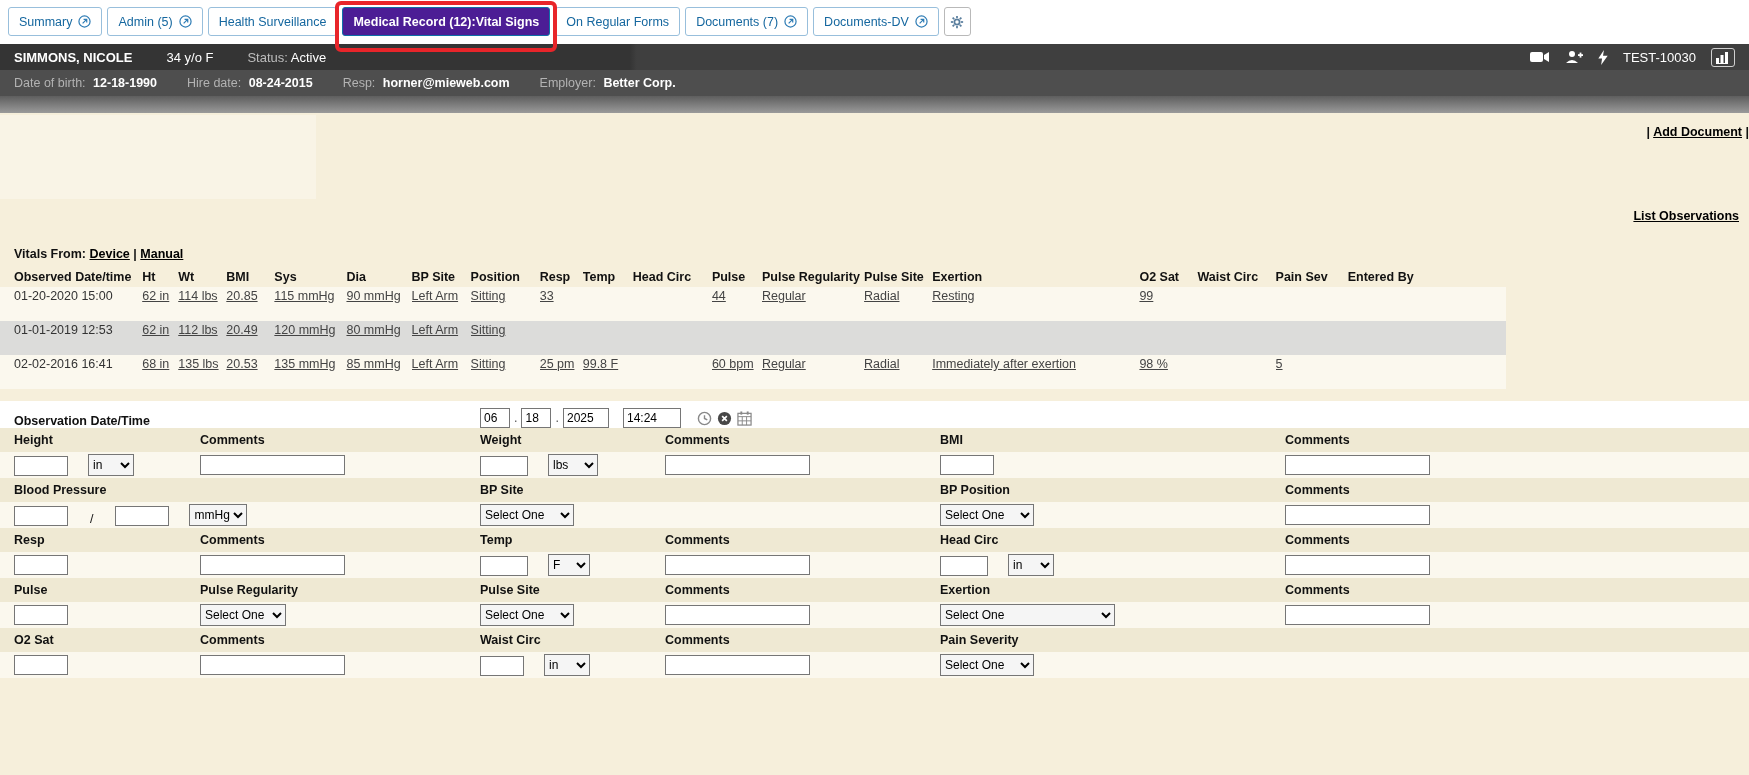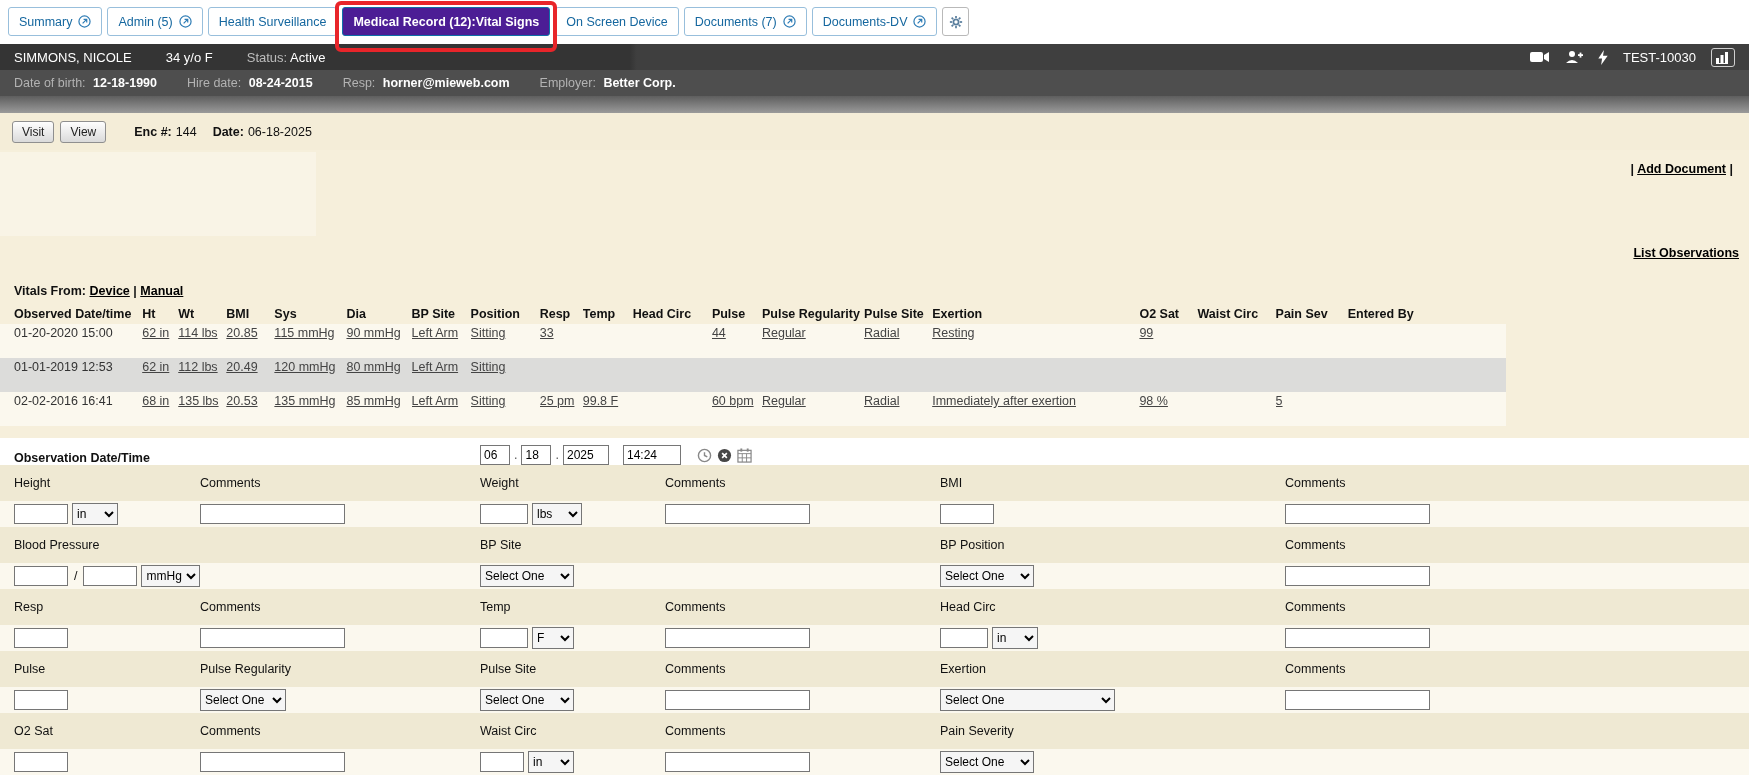--- a/index.html
+++ b/index.html
@@ -11,21 +11,21 @@
   .tabbar{height:44px;background:#fff;display:flex;align-items:flex-start;padding:7px 0 0 8px;position:relative;z-index:40}
   .tab{display:inline-flex;align-items:center;gap:6px;height:29px;padding:0 10px;border:1px solid #98bfdc;border-radius:3px;background:#fff;color:#15679f;font-size:12.5px;margin-right:5px;cursor:pointer;white-space:nowrap}
   .tab.active{background:#4c1d95;border-color:#0f6fa8;color:#fff;font-weight:bold}
   .tabwrap{position:relative;display:inline-block;margin-right:5px}
   .tabwrap .tab{margin-right:0}
   .redbox{position:absolute;left:-7px;right:-7px;top:-6px;bottom:-16px;border:4px solid #e8252a;border-radius:6px;pointer-events:none;z-index:60}
   .gearbtn{display:inline-flex;align-items:center;justify-content:center;width:27px;height:29px;border:1px solid #b9b9b9;border-radius:3px;background:#fff;cursor:pointer}
 
   
   .hdr1{height:26px;background:linear-gradient(90deg,#343434 0,#343434 36%,#3f3f3f 36.4%,#3f3f3f 100%);color:#fff;display:flex;align-items:center;padding:0 14px;font-size:13px}
-  .hdr1 .pname{font-weight:normal}
+  .hdr1 .pname{font-weight:bold}
   .hdr1 .age{margin-left:34px}
   .hdr1 .status{margin-left:34px}
   .dim{color:#bdbdbd}
   .hdr-right{margin-left:auto;display:flex;align-items:center;gap:15px}
   .hdr-right .pid{font-size:13px}
   .icbtn{display:inline-flex;align-items:center;cursor:pointer}
   .chartbtn{border:1px solid #cfcfcf;border-radius:3px;padding:2px 3px}
   .hdr2{height:26px;background:#4e4e4e;color:#fff;display:flex;align-items:center;padding:0 14px;font-size:12.5px}
   .hdr2 .grp{margin-right:30px;white-space:nowrap}
   .hdr2 .lab{color:#b3b3b3;margin-right:4px}
@@ -35,21 +35,21 @@
   
   .visitbar{height:37px;background:#f4edd8;display:flex;align-items:center;padding:0 12px}
   .btn{display:inline-block;padding:3px 9px;border:1px solid #8f8f8f;border-radius:3px;background:linear-gradient(#fefefe,#dadada);font-size:12px;color:#222;cursor:pointer;margin-right:6px}
   .visitbar .enc{margin-left:22px}
   .visitbar .dt{margin-left:16px}
   .blab{font-weight:bold;margin-right:4px}
 
   
   .content{flex:1;background:#f6efdb;position:relative;font-size:12.5px}
   .light-panel{position:absolute;left:0;top:2px;width:316px;height:84px;background:#f9f4e6}
-  .add-doc{position:absolute;right:16px;top:12px;font-weight:bold;white-space:nowrap}
+  .add-doc{position:absolute;right:0;top:12px;font-weight:bold;white-space:nowrap}
   .list-obs{position:absolute;right:10px;top:96px;font-weight:bold}
   .ul{color:#000;text-decoration:underline;cursor:pointer}
   .vfrom{padding:134px 0 6px 14px;font-weight:bold}
 
   
   table.vtable{border-collapse:collapse;table-layout:fixed;width:1506px;font-size:12.5px}
   .vtable th{text-align:left;font-weight:bold;padding:3px 4px 3px 0;white-space:nowrap;overflow:hidden}
   .vtable td{padding:2px 4px 18px 0;white-space:nowrap;overflow:hidden;height:19px}
   .vtable th:first-child,.vtable td:first-child{padding-left:14px}
   .vtable tbody tr:nth-child(odd){background:#fbf8ee}
@@ -64,23 +64,23 @@
   input.ti{height:20px;border:1px solid #767676;background:#fff;font-size:12px;padding:1px 3px;font-family:inherit}
   select.ts{height:22px;border:1px solid #767676;font-size:12px;font-family:inherit;background:#f5f5f5}
   .dsep{color:#555}
   .w30{width:30px}.w46{width:46px}.w58{width:58px;margin-left:10px}
   .w52{width:54px}.w48{width:48px}.w44{width:44px}.w145{width:145px}
   .sw46{width:46px}.sw50{width:50px}.sw64{width:64px}.sw94{width:94px}.sw86{width:86px}.sw175{width:175px}.sw42{width:42px}
   .icgrp{display:flex;align-items:center;gap:5px;margin-left:12px}
   .icn{display:inline-flex;cursor:pointer}
 
   .frow{display:grid;grid-template-columns:186px 280px 185px 275px 345px auto;align-items:center;padding-left:14px}
-  .frow.lbl{background:#efe9d3;height:36px;font-weight:normal}
+  .frow.lbl{background:#efe9d3;height:24px;font-weight:bold}
   .frow.inp{background:#fbf8ee;height:26px}
-  .fcell{display:flex;align-items:center;gap:4px;white-space:nowrap}
+  .fcell{display:flex;align-items:flex-end;gap:20px;white-space:nowrap}
   .slash{margin:0 2px}
   .submitrow{width:1560px;text-align:center;margin-top:10px}
 </style>
 </head>
 <body>
 
 <div class="page">
 
   <div class="tabbar">
     <div class="tab">
@@ -104,21 +104,21 @@
     <div class="tab">
       <span>Health Surveillance</span>
     </div>
     <div class="tabwrap">
       <div class="tab active">
         <span>Medical Record (12):Vital Signs</span>
       </div>
       <div class="redbox"></div>
     </div>
     <div class="tab">
-      <span>On Screen Device</span>
+      <span>On Regular Forms</span>
     </div>
     <div class="tab">
       <span>Documents (7)</span>
       <span class="icn">
           <svg viewBox="0 0 14 14" width="13" height="13">
             <circle cx="7" cy="7" r="6" fill="none" stroke="#2e7cb5" stroke-width="1.3"></circle>
             <path d="M5 9 L9 5 M6 4.6 H9.4 V8" stroke="#2e7cb5" stroke-width="1.3" fill="none"></path>
           </svg>
         </span>
     </div>
@@ -202,30 +202,20 @@
       <span class="lab">Resp:</span>
       <span class="val">horner@mieweb.com</span>
     </span>
     <span class="grp">
       <span class="lab">Employer:</span>
       <span class="val">Better Corp.</span>
     </span>
   </div>
   <div class="hdr-grad"></div>
 
-  <div class="visitbar">
-    <span class="btn">Visit</span>
-    <span class="btn">View</span>
-    <span class="enc">
-      <span class="blab">Enc #:</span><span>144</span>
-    </span>
-    <span class="dt">
-      <span class="blab">Date:</span><span>06-18-2025</span>
-    </span>
-  </div>
 
   <div class="content">
     <div class="light-panel"></div>
     <div class="add-doc">
       <span>|</span>
       <span class="ul">Add Document</span>
       <span>|</span>
     </div>
     <div class="list-obs ul">List Observations</div>
 

